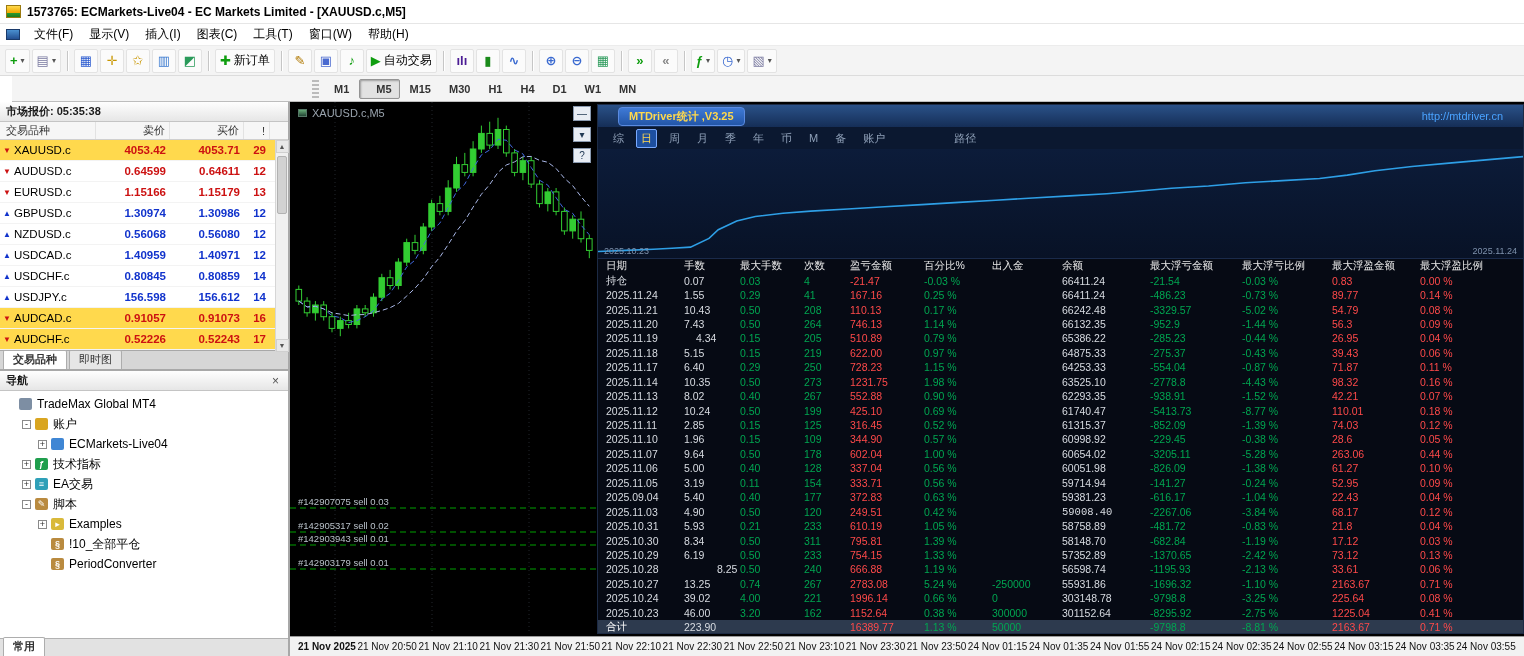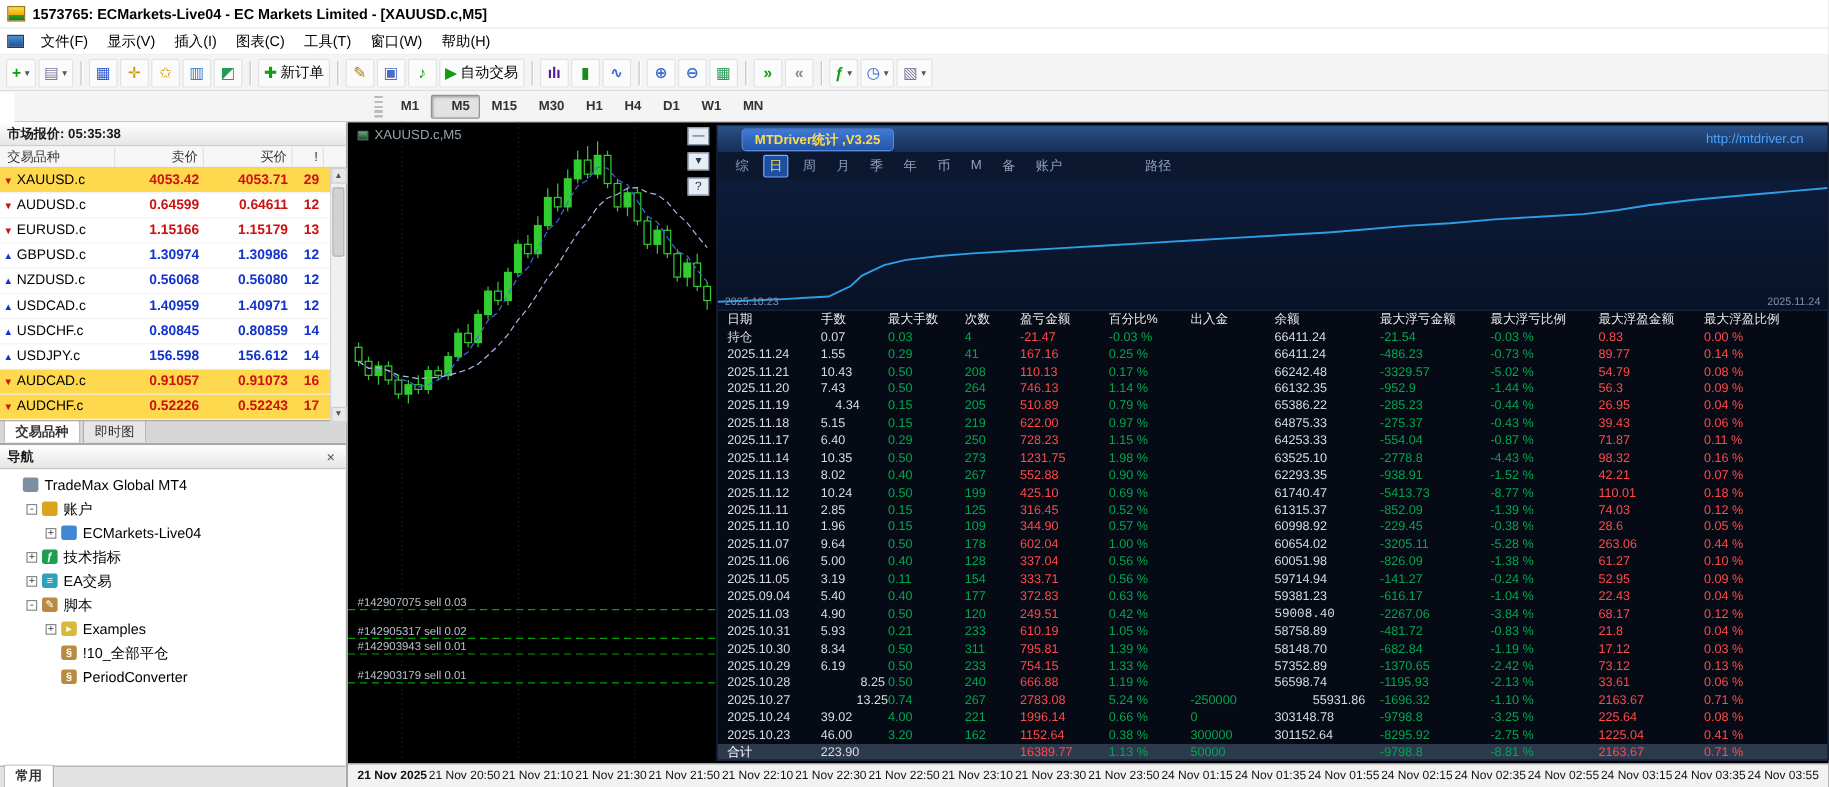--- a/index.html
+++ b/index.html
@@ -832,27 +832,27 @@
           <span style="color: rgb(0, 166, 81);">1.19 %</span>
           <span style="color: rgb(0, 166, 81);"></span>
           <span style="color: rgb(216, 220, 226);">56598.74</span>
           <span style="color: rgb(0, 166, 81);">-1195.93</span>
           <span style="color: rgb(0, 166, 81);">-2.13 %</span>
           <span style="color: rgb(255, 74, 74);">33.61</span>
           <span style="color: rgb(255, 74, 74);">0.06 %</span>
         </div>
         <div class="mtd-row">
           <span style="color: rgb(216, 220, 226);">2025.10.27</span>
-          <span style="color: rgb(216, 220, 226); text-align: right;">13.25</span>
+          <span style="color: rgb(216, 220, 226);">13.25</span>
           <span style="color: rgb(0, 166, 81);">0.74</span>
           <span style="color: rgb(0, 166, 81);">267</span>
           <span style="color: rgb(255, 74, 74);">2783.08</span>
           <span style="color: rgb(0, 166, 81);">5.24 %</span>
           <span style="color: rgb(0, 166, 81);">-250000</span>
-          <span style="color: rgb(216, 220, 226); margin-left: 32px;">55931.86</span>
+          <span style="color: rgb(216, 220, 226);">55931.86</span>
           <span style="color: rgb(0, 166, 81);">-1696.32</span>
           <span style="color: rgb(0, 166, 81);">-1.10 %</span>
           <span style="color: rgb(255, 74, 74);">2163.67</span>
           <span style="color: rgb(255, 74, 74);">0.71 %</span>
         </div>
         <div class="mtd-row">
           <span style="color: rgb(216, 220, 226);">2025.10.24</span>
           <span style="color: rgb(216, 220, 226);">39.02</span>
           <span style="color: rgb(0, 166, 81);">4.00</span>
           <span style="color: rgb(0, 166, 81);">221</span>

